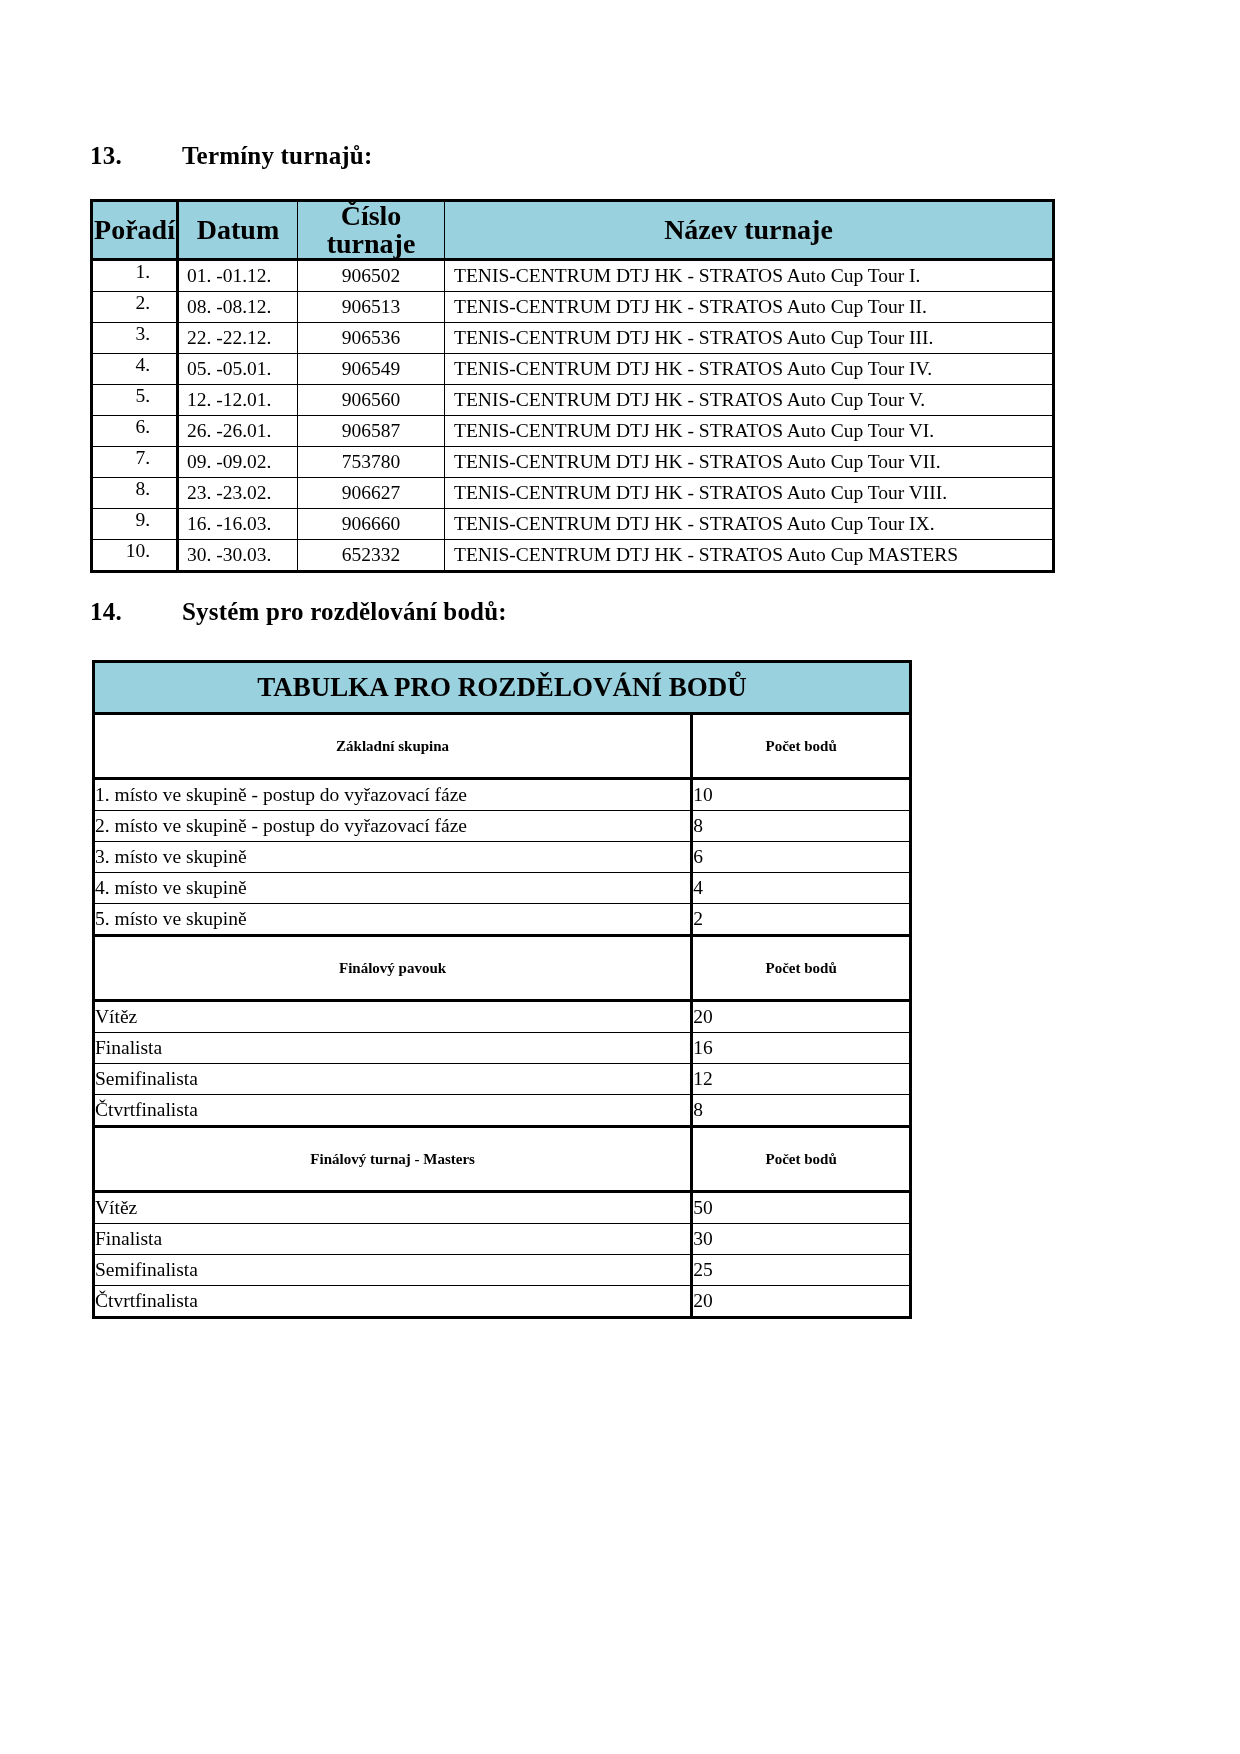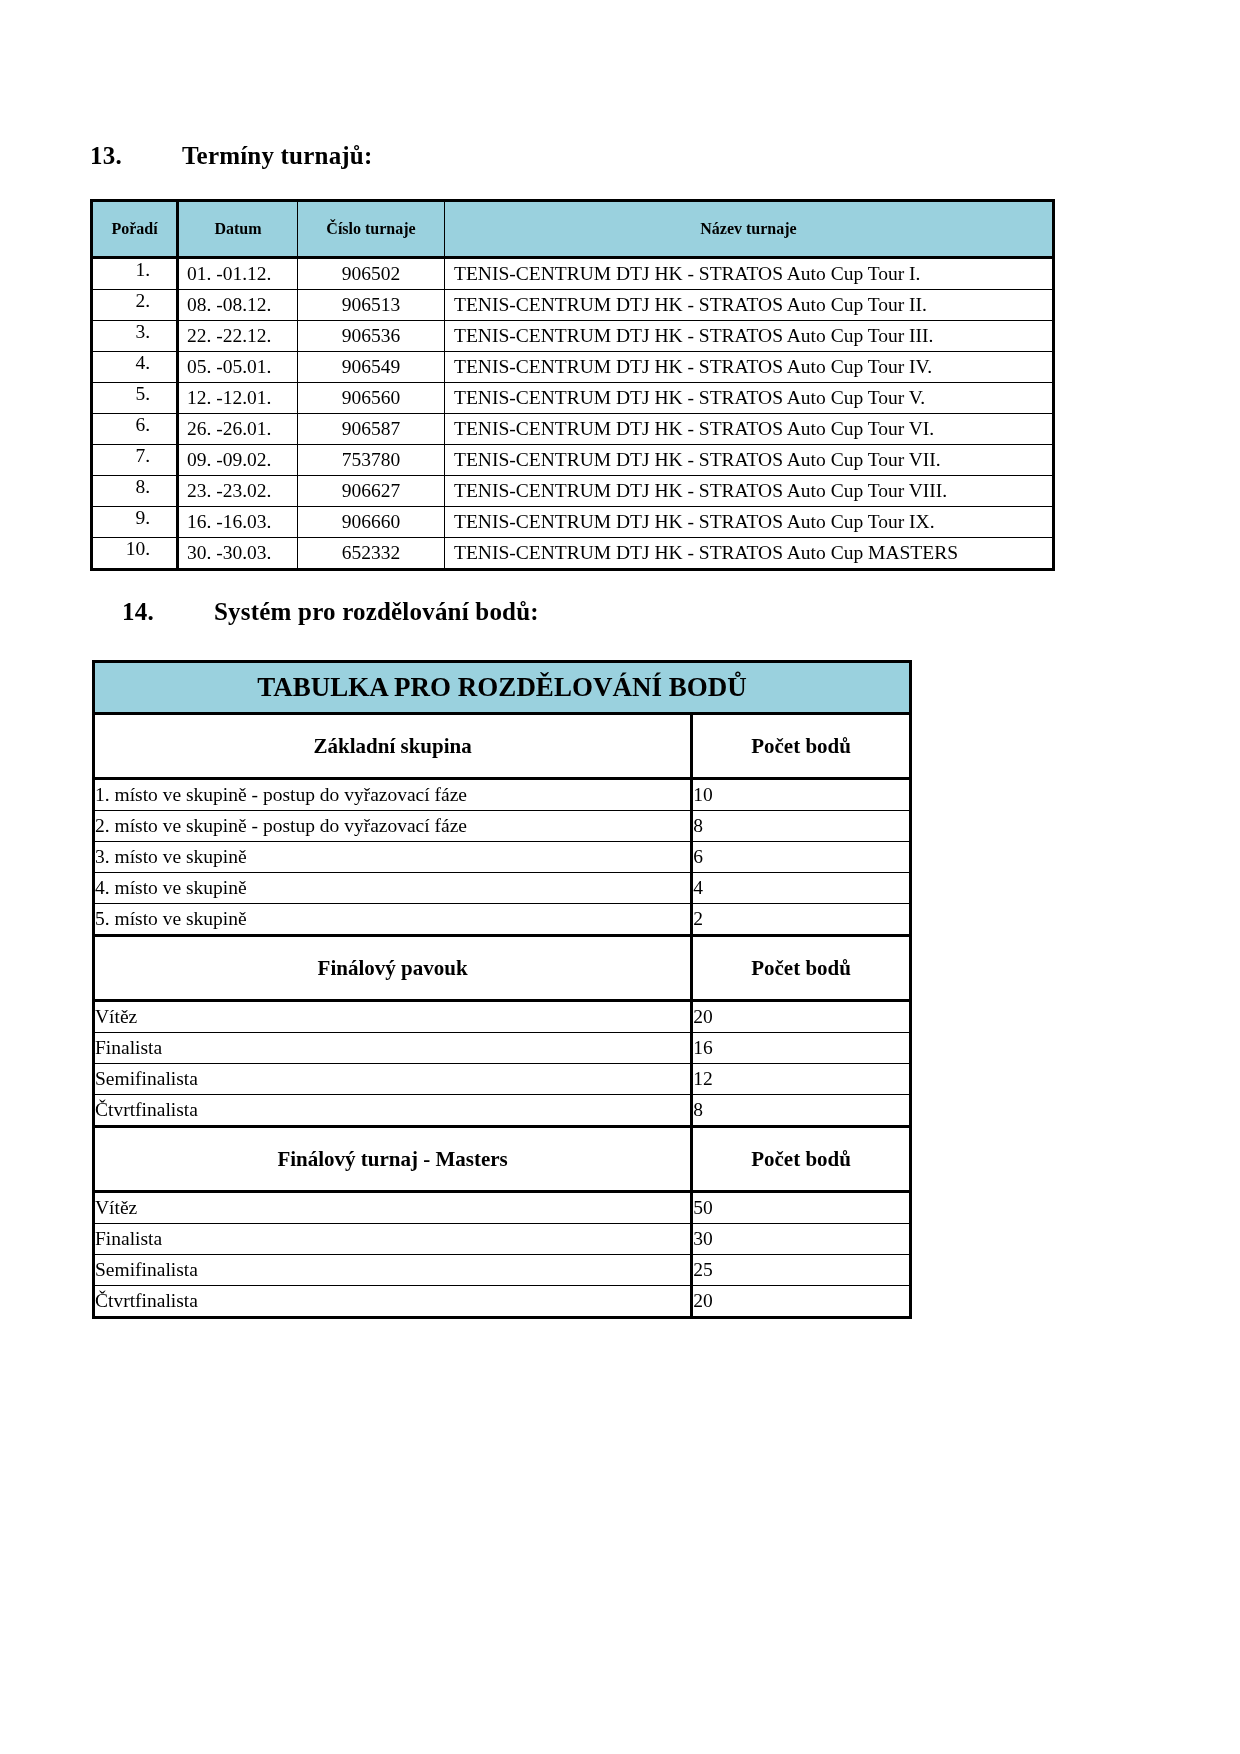--- a/index.html
+++ b/index.html
@@ -29,21 +29,21 @@
     font-weight: bold;
     font-size: 25px;
     letter-spacing: 0.2px;
     white-space: nowrap;
   }
   .section-heading .num {
     display: inline-block;
     width: 92px;
   }
   #heading-13 { left: 90px; top: 130px; }
-  #heading-14 { left: 90px; top: 586px; margin-left: 32px; }
+  #heading-14 { left: 90px; top: 586px; }
 
   
   .tbl {
     border-collapse: collapse;
     table-layout: fixed;
     position: absolute;
   }
   #table-terminy {
     left: 90px;
     top: 187px;
@@ -54,21 +54,21 @@
     border: 1px solid #000;
     padding: 0;
     font-size: 19.5px;
     line-height: 1;
     height: 29px;
     vertical-align: middle;
   }
   #table-terminy thead th {
     background: #9ad1de;
     font-weight: bold;
-    font-size: 16px;
+    font-size: 28px;
     height: 54px;
     text-align: center;
     border-bottom: 3px solid #000;
   }
   #table-terminy tbody td { background: #ffffff; }
 
   .col-poradi   { width: 86px; }
   .col-datum    { width: 120px; }
   .col-cislo    { width: 147px; }
   .col-nazev    { width: auto; }
@@ -114,21 +114,21 @@
   .tb-title td {
     background: #9ad1de !important;
     font-weight: bold;
     font-size: 27px;
     text-align: center;
     height: 49px;
     border-bottom: 3px solid #000 !important;
   }
   .tb-sub td {
     font-weight: bold;
-    font-size: 21px;
+    font-size: 15px;
     text-align: center;
     height: 62px;
     border-top: 3px solid #000 !important;
     border-bottom: 3px solid #000 !important;
   }
   .tb-row td {
     font-size: 19.5px;
     text-align: left;
     height: 30px;
   }

